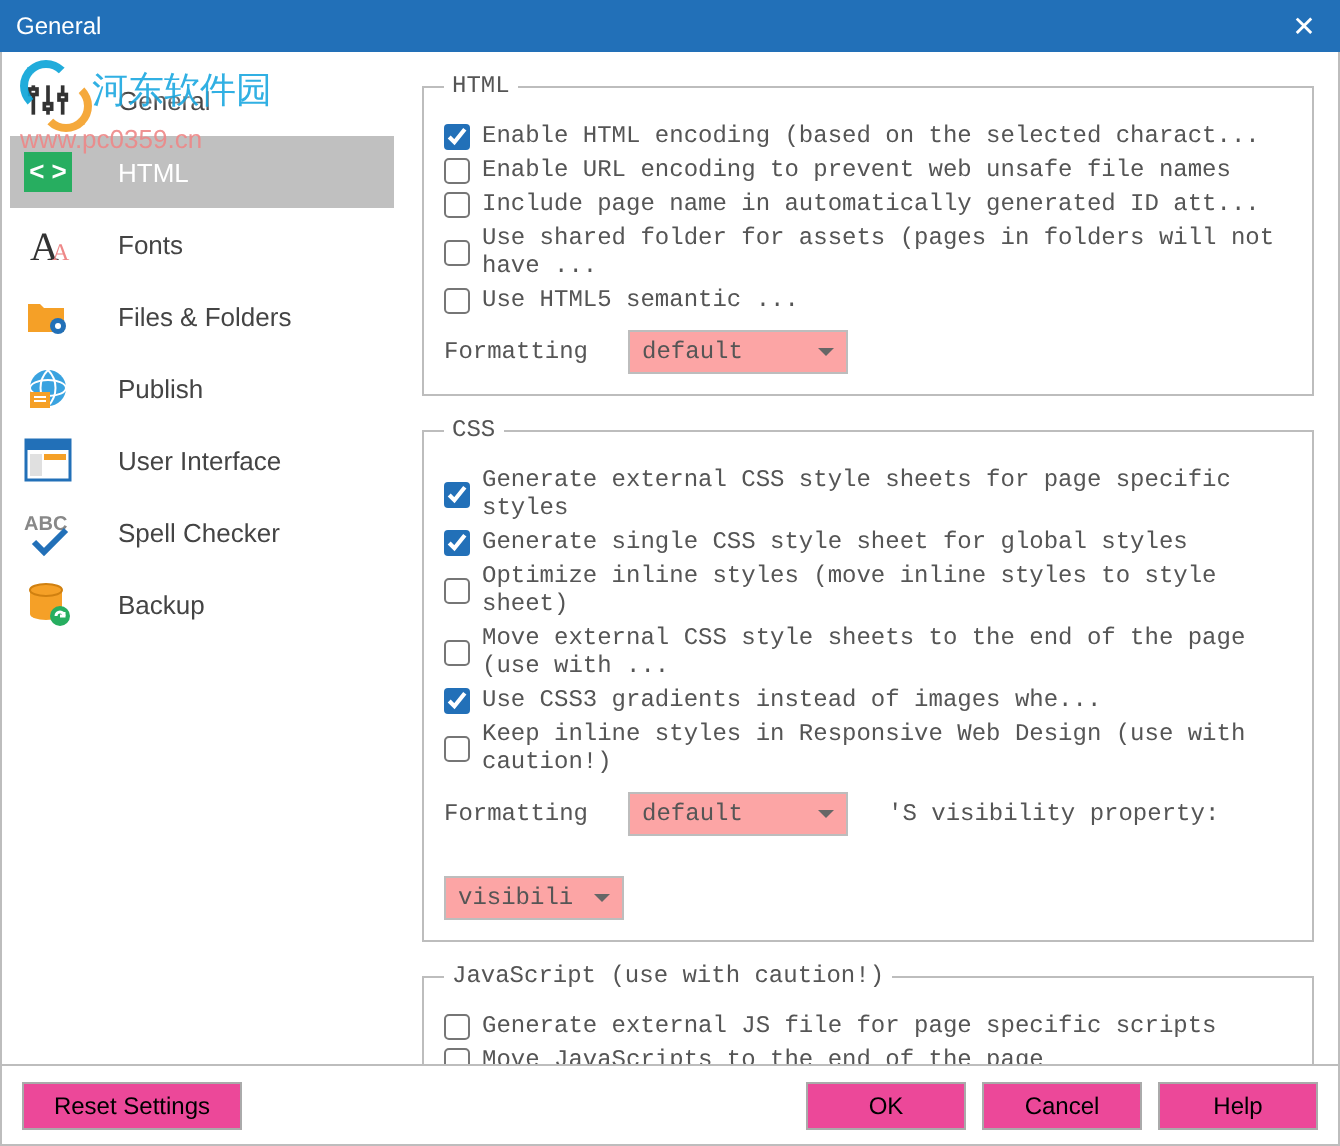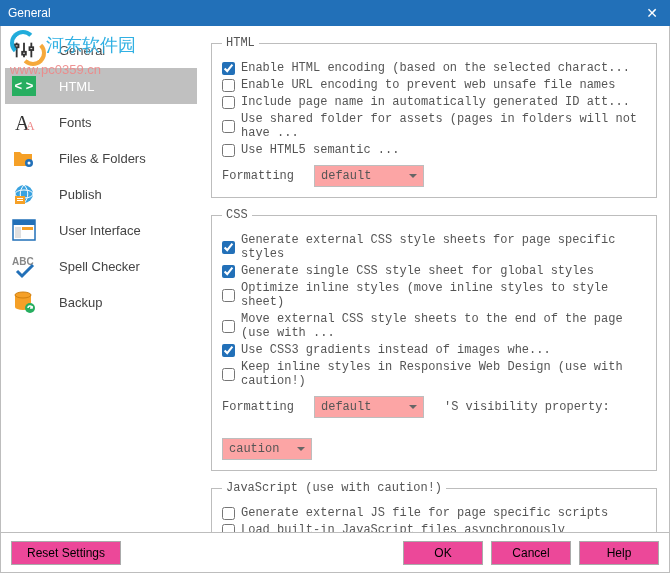--- a/index.html
+++ b/index.html
@@ -210,31 +210,35 @@
             <span>Keep inline styles in Responsive Web Design (use with caution!)</span>
           </label>
         </div>
       <div class="form-row">
         <span>Formatting</span>
         <div class="dropdown" style="width:110px">
             <span>default</span>
           </div>
         <span>'S visibility property:</span>
         <div class="dropdown" style="width:76px">
-            <span>caution</span>
+            <span>visibili</span>
           </div>
       </div>
     </fieldset>
 
     <fieldset>
       <legend>JavaScript (use with caution!)</legend>
       <div id="js-items">
           <label class="chk-row">
             <input type="checkbox" style="">
             <span>Generate external JS file for page specific scripts</span>
+          </label>
+          <label class="chk-row">
+            <input type="checkbox" style="">
+            <span>Move JavaScripts to the end of the page</span>
           </label>
           <label class="chk-row">
             <input type="checkbox" style="">
             <span>Load built-in JavaScript files asynchronously</span>
           </label>
         </div>
 
     </fieldset>
 
   </div>

